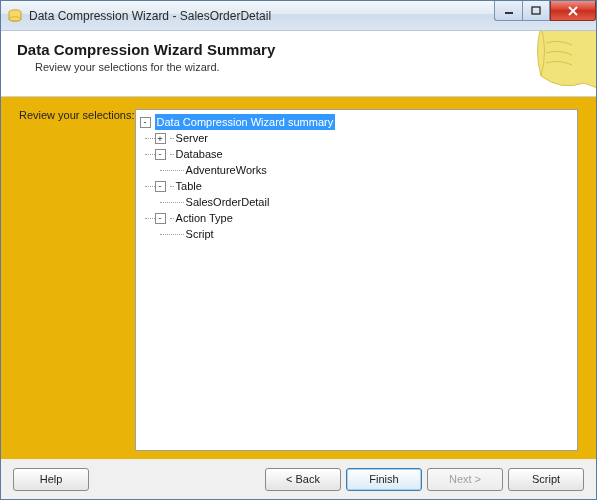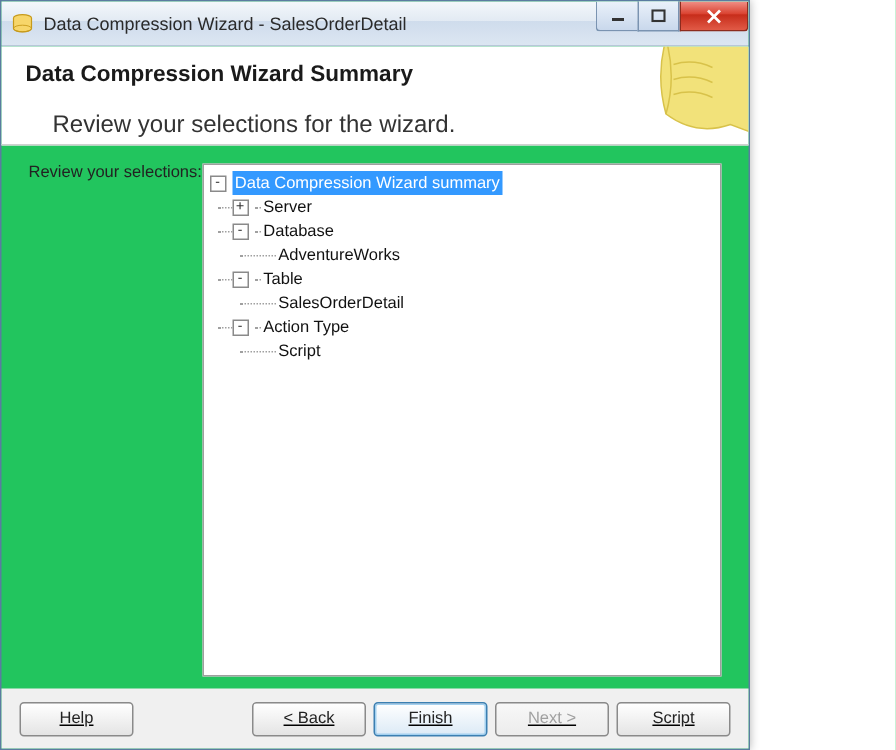--- a/index.html
+++ b/index.html
@@ -6,25 +6,25 @@
     margin: 0;
     padding: 0;
     width: 597px;
     height: 500px;
     font-family: "Segoe UI", Tahoma, sans-serif;
     font-size: 12px;
     background: #fff;
     overflow: hidden;
   }
   .window {
-    width: 500px;
+    width: 597px;
     height: 500px;
     border: 1px solid #5a7ca0;
     box-sizing: border-box;
-    background: #22c55e;
+    background: #eab308;
     display: flex;
     flex-direction: column;
     box-shadow: 0 0 6px rgba(0,0,0,0.3);
   }
   
   .titlebar {
     height: 29px;
     background: linear-gradient(to bottom, #f3f7fb 0%, #e2eaf3 45%, #cfdcec 46%, #dce6f2 100%);
     border-bottom: 1px solid #b8c7d9;
     display: flex;
@@ -85,22 +85,22 @@
     padding: 10px 16px 0 16px;
     box-sizing: border-box;
   }
   .header h1 {
     margin: 0;
     font-size: 15px;
     font-weight: bold;
     color: #1a1a1a;
   }
   .header .subtitle {
-    margin: 17px 0 0 18px;
-    font-size: 16px;
+    margin: 3px 0 0 18px;
+    font-size: 11px;
     color: #333;
   }
   .header-art {
     position: absolute;
     right: 0;
     top: 0;
     width: 70px;
     height: 66px;
     overflow: hidden;
   }
@@ -165,21 +165,20 @@
     color: #fff;
   }
   
   .footer {
     height: 40px;
     border-top: 0;
     display: flex;
     align-items: center;
     padding: 0 12px;
     background: #f0f0f0;
-    text-decoration: underline;
   }
   .footer .spacer { flex: 1; }
   .btn {
     min-width: 76px;
     height: 23px;
     margin-left: 5px;
     border: 1px solid #8a8a8a;
     border-radius: 3px;
     background: linear-gradient(to bottom, #ffffff, #e4e4e4);
     font-size: 11px;

